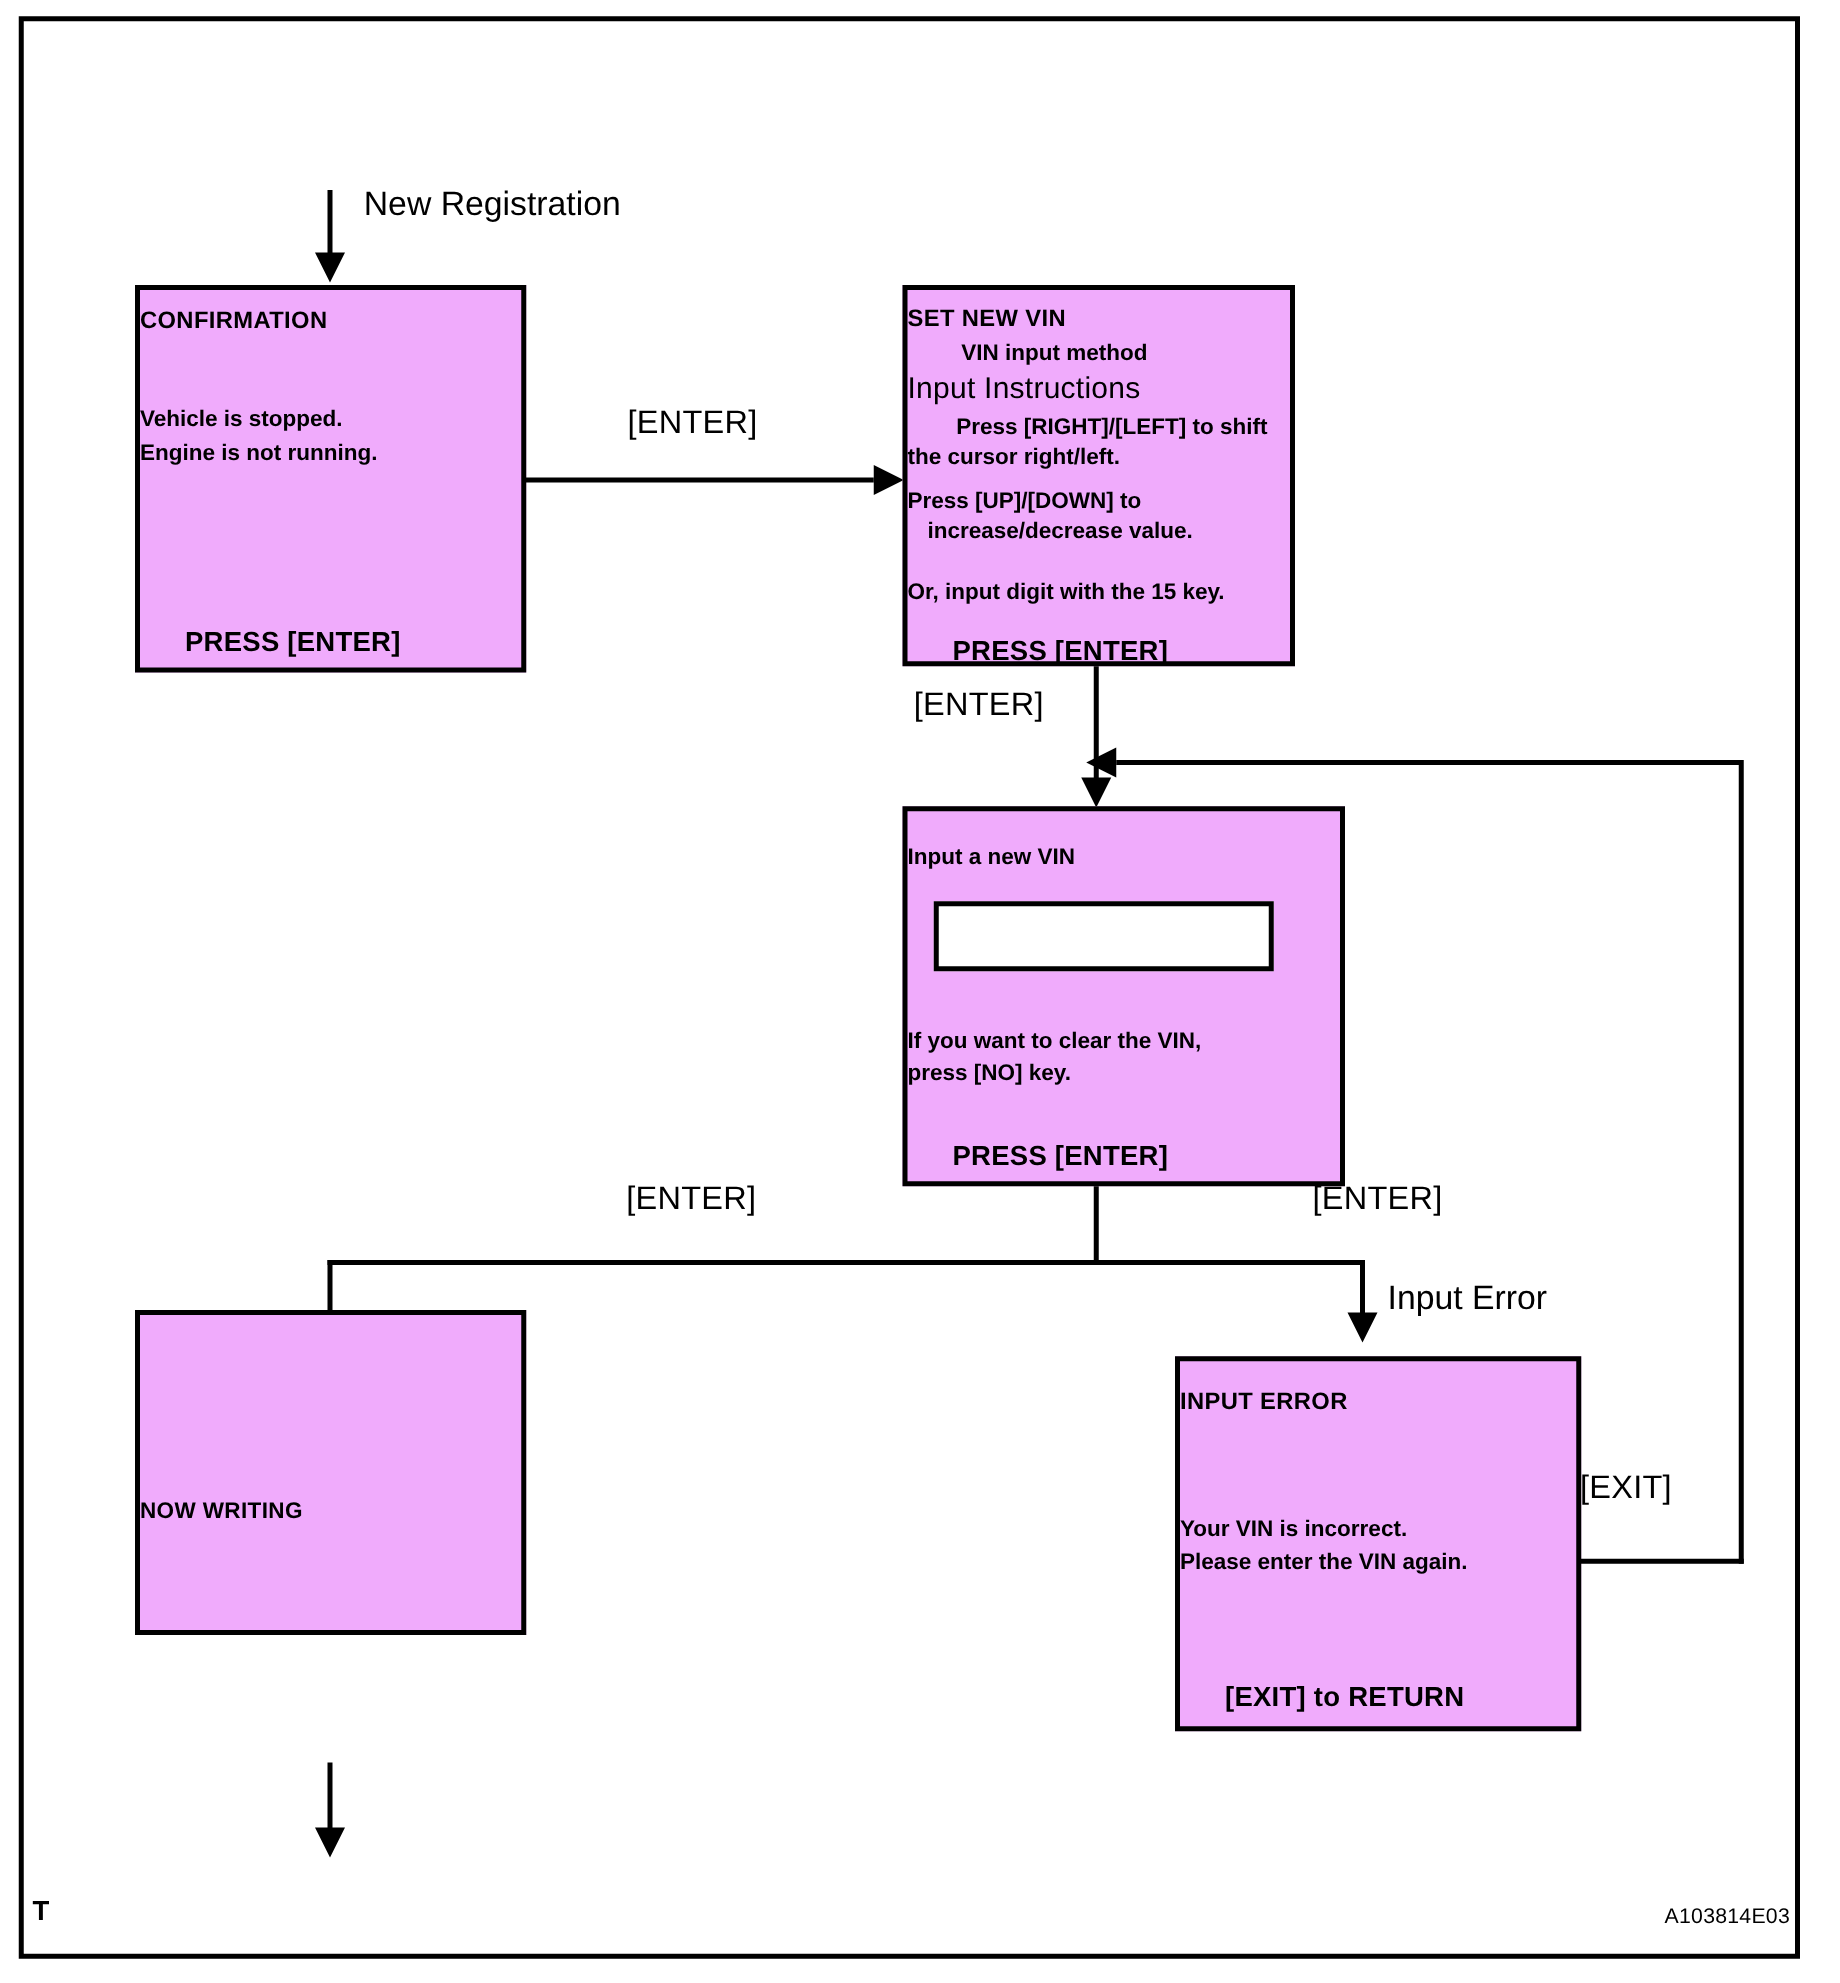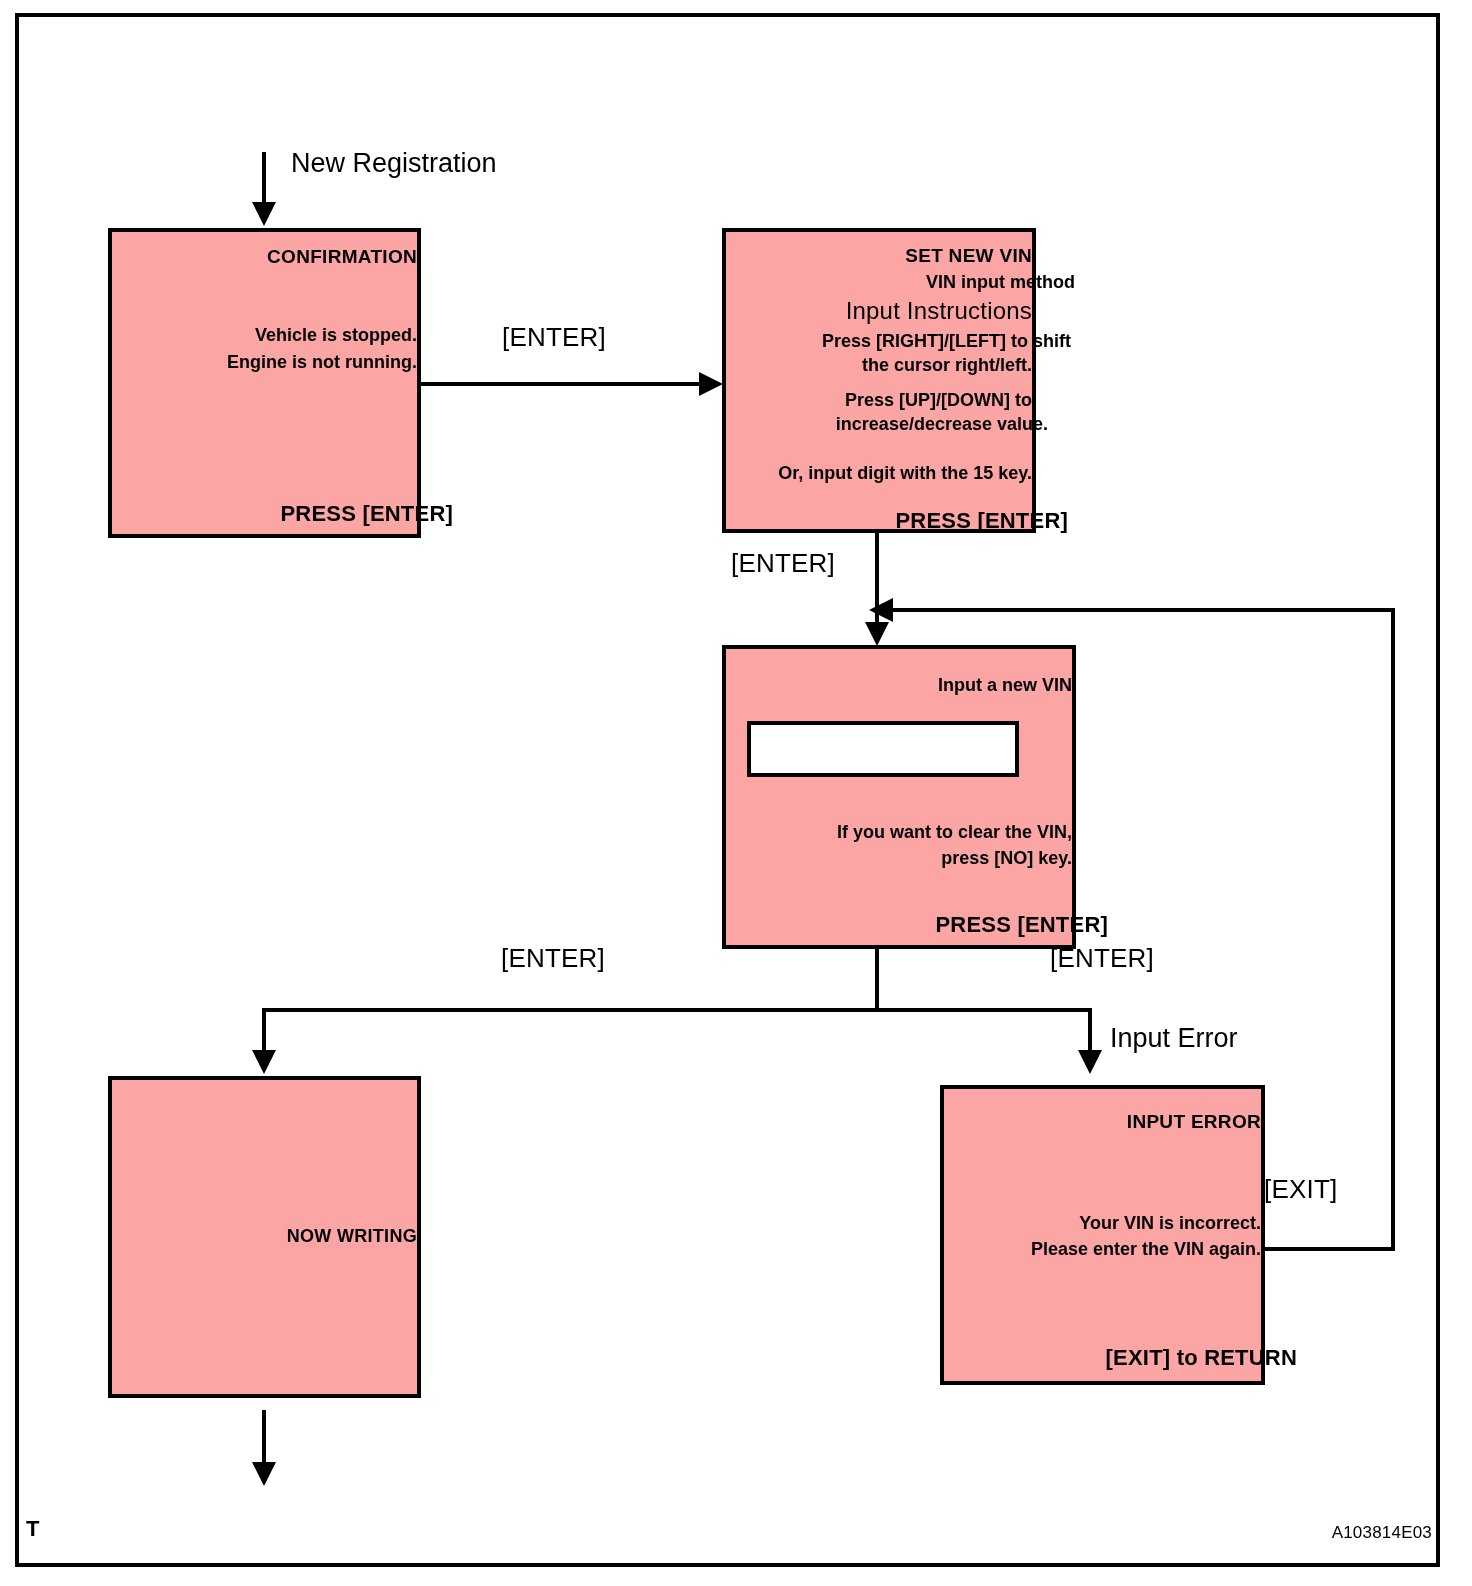--- a/index.html
+++ b/index.html
@@ -30,22 +30,22 @@
     box-sizing: border-box;
   }
   
   .layer { position: absolute; }
 
   
   .screen-box {
     position: absolute;
     border: 4px solid #000000;
     box-sizing: border-box;
-    background: #fca5a5;
-    text-align: right;
+    background: #f0abfc;
+    text-align: left;
   }
   .scr-title {
     font-weight: bold;
     font-size: 19px;
     letter-spacing: 0.3px;
   }
   .scr-sub {
     font-weight: bold;
     font-size: 18px;
   }
@@ -188,21 +188,21 @@
   <div class="vline" style="left:262px; top:1008px; height:48px;"></div>
   <div class="arrow-down" style="left:252px; top:1050px;"></div>
 
   <div class="vline" style="left:1088px; top:1008px; height:48px;"></div>
   <div class="arrow-down" style="left:1078px; top:1050px;"></div>
 
   <div class="edge-label" style="left:501px; top:943px;">[ENTER]</div>
   <div class="edge-label" style="left:1050px; top:943px;">[ENTER]</div>
   <div class="flow-text" style="left:1110px; top:1023px;">Input Error</div>
 
-  <div class="screen-box" style="left:108px; top:1076px; width:313px; height:322px;">
+  <div class="screen-box" style="left:108px; top:1048px; width:313px; height:260px;">
     <div class="scr-title layer" style="left:0; top:146px; width:100%; font-size:18px;">NOW WRITING</div>
   </div>
 
   <div class="vline" style="left:262px; top:1410px; height:59px;"></div>
   <div class="arrow-down" style="left:252px; top:1462px;"></div>
 
   <div class="screen-box" style="left:940px; top:1085px; width:325px; height:300px;">
     <div class="scr-title layer" style="left:0; top:22px; width:100%;">INPUT  ERROR</div>
     <div class="scr-body layer" style="left:0; top:123px; width:100%;">Your VIN is incorrect.</div>
     <div class="scr-body layer" style="left:0; top:149px; width:100%;">Please enter the VIN again.</div>

